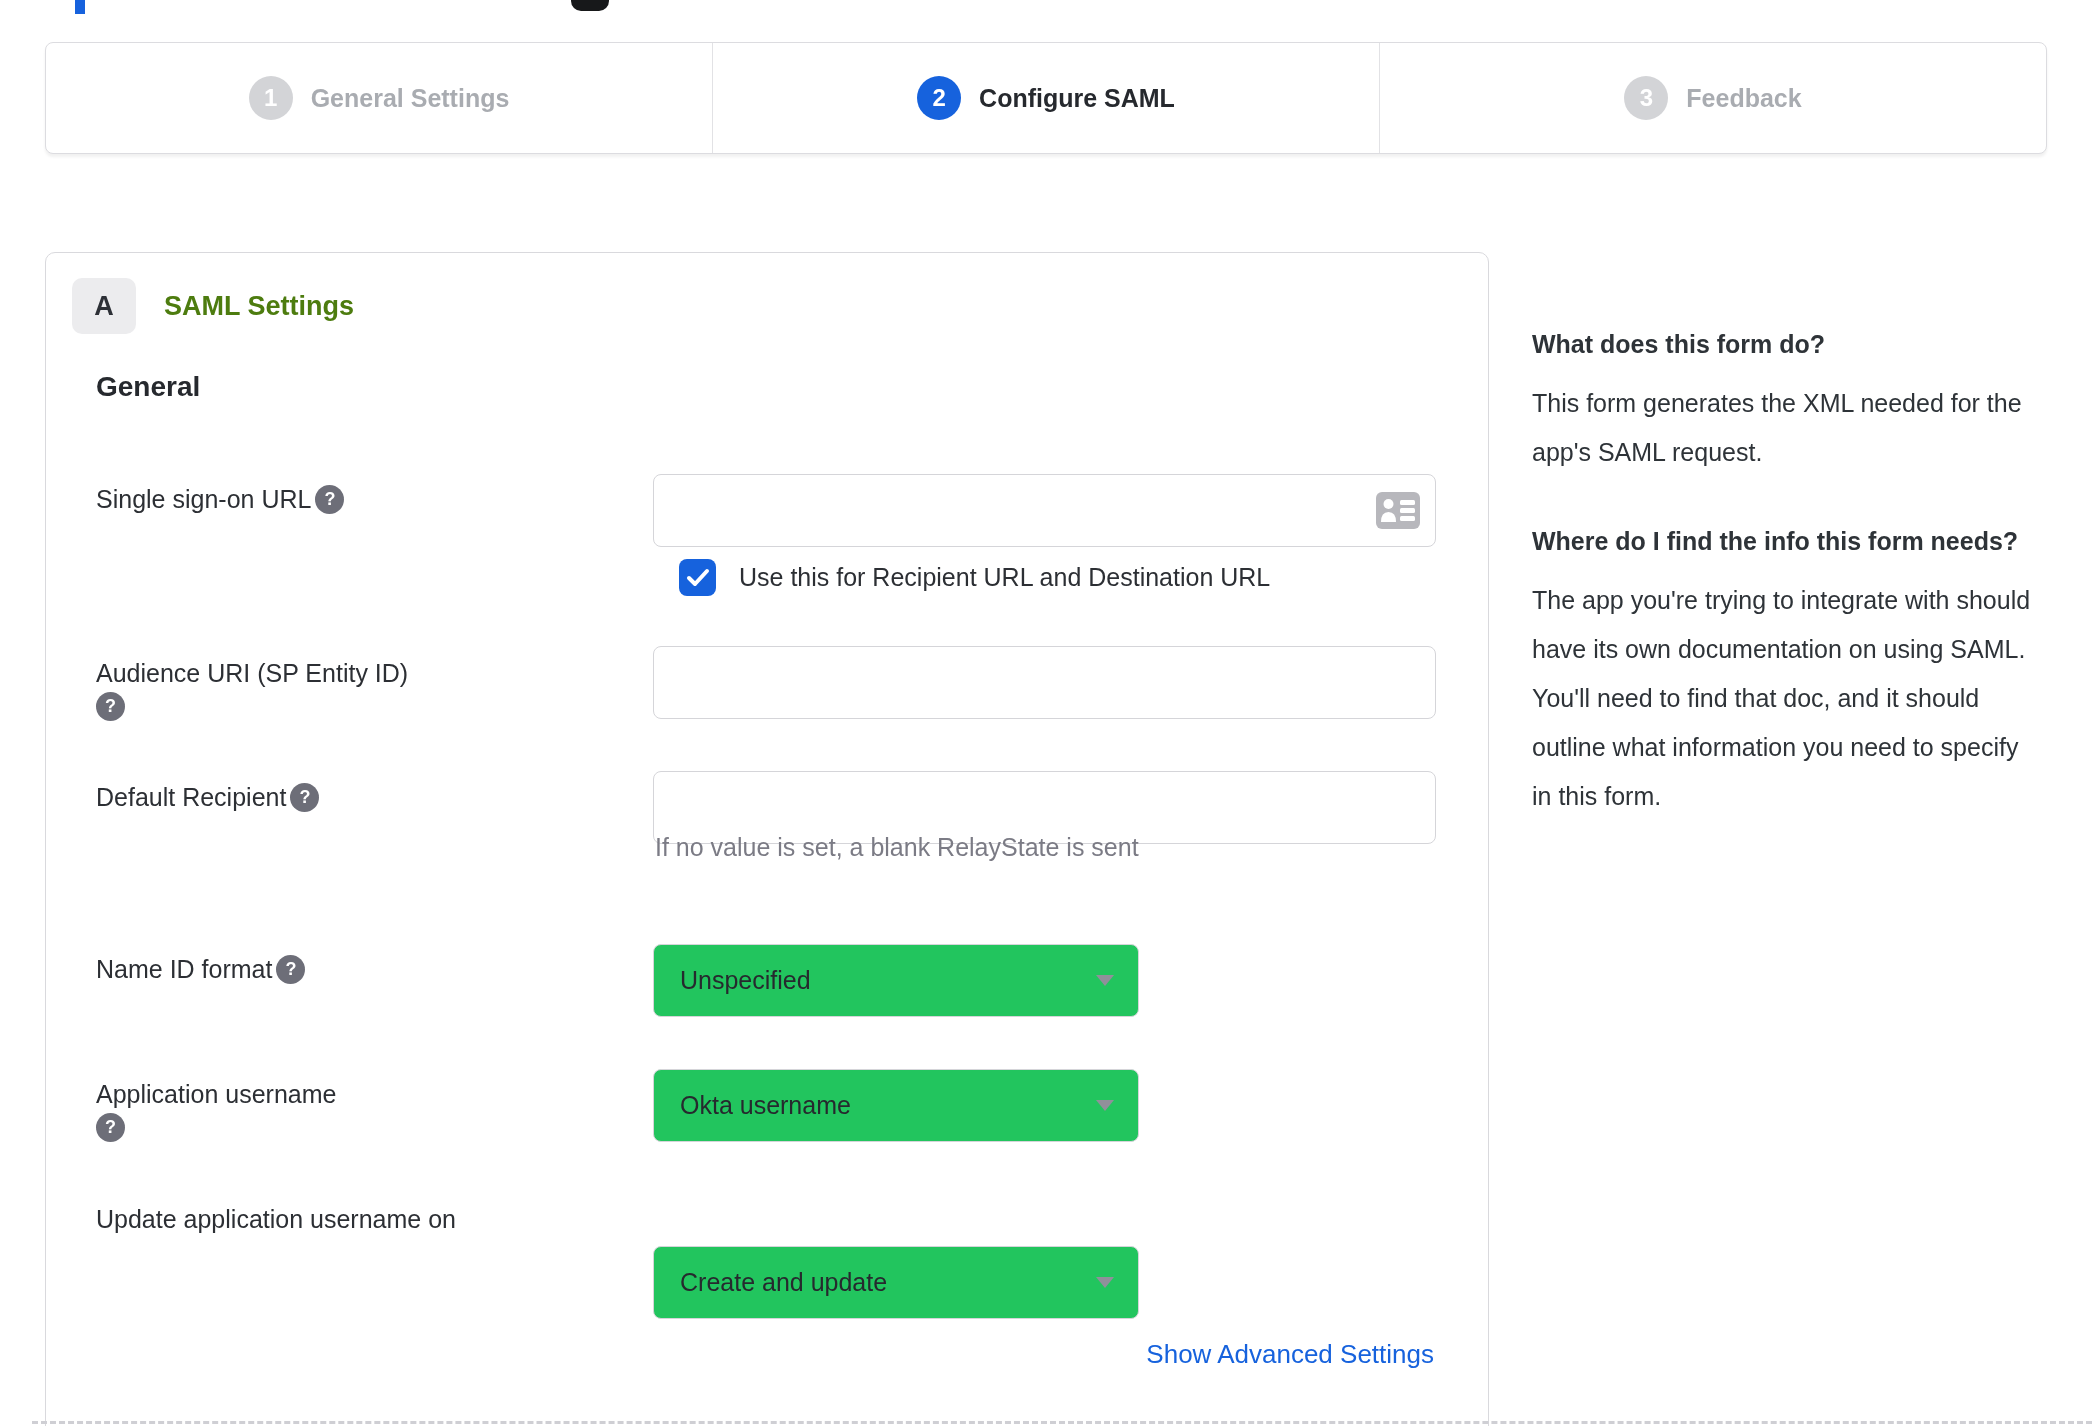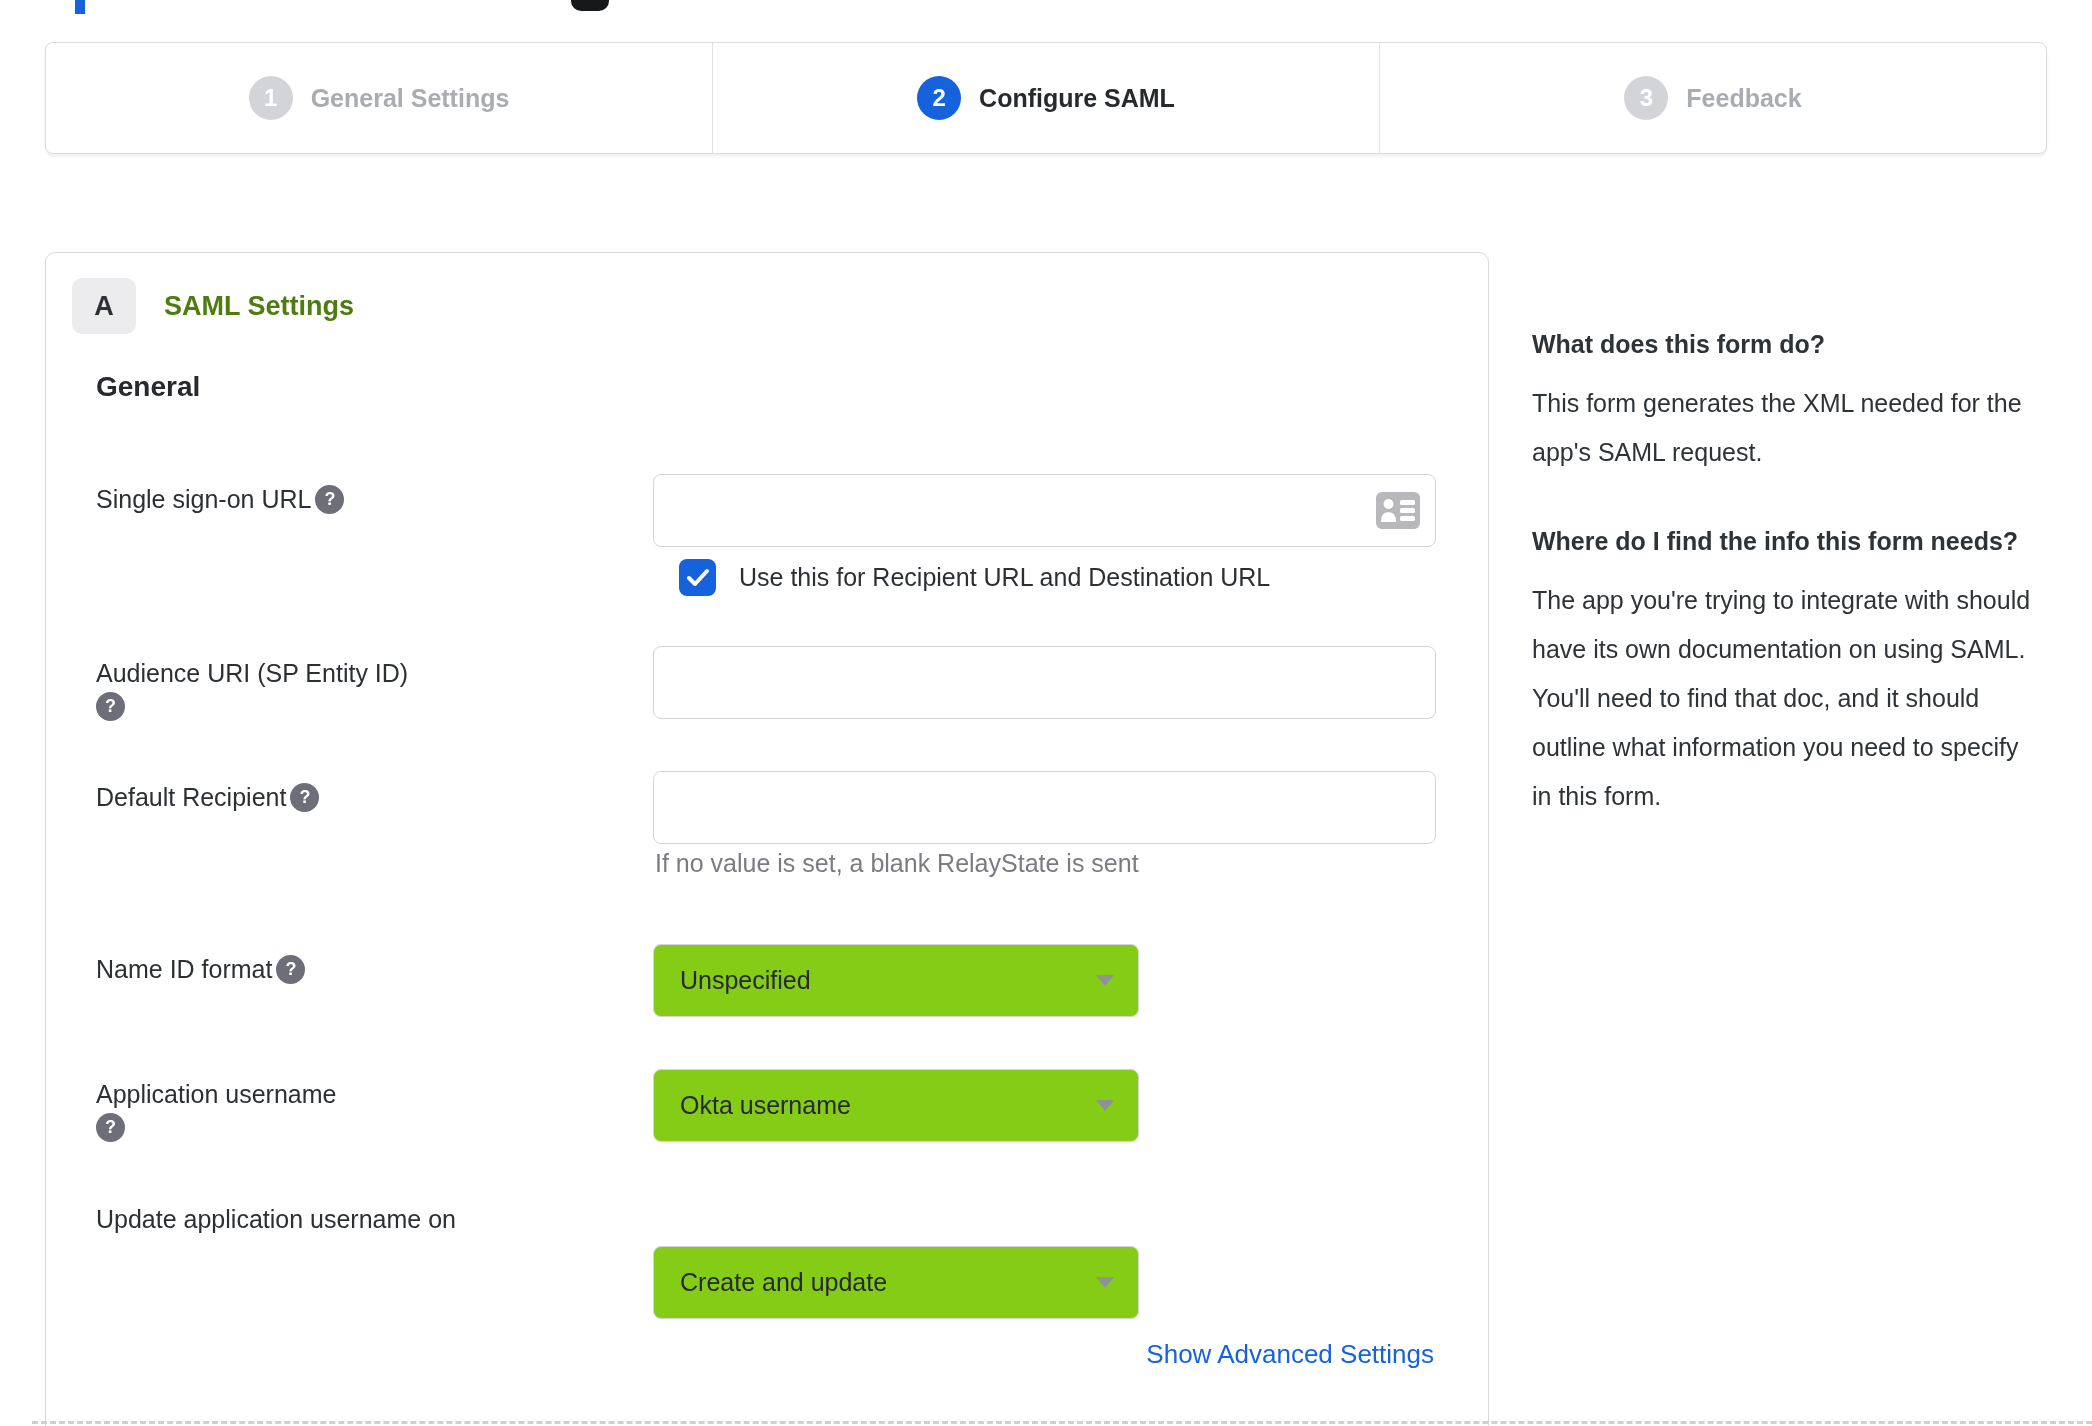--- a/index.html
+++ b/index.html
@@ -61,21 +61,21 @@
   .checkbox {
     width:37px; height:37px; border-radius:8px; background:var(--accent);
     display:flex; align-items:center; justify-content:center; flex:0 0 auto; cursor:pointer;
   }
   .checkbox-label { font-size:25px; color:#2c2f34; white-space:nowrap; }
 
   .hint { position:absolute; left:609px; font-size:25px; color:#7b7b85; white-space:nowrap; }
 
   .select {
     position:absolute; left:607px; width:486px; height:73px;
-    border:1px solid #d5d5d9; border-radius:8px; background:#84cc16; cursor:pointer;
+    border:1px solid #d5d5d9; border-radius:8px; background:#22c55e; cursor:pointer;
     display:flex; align-items:center; justify-content:space-between; padding:0 24px 0 26px;
     font-size:25px; color:#26292e;
   }
   .caret { width:0; height:0; border-left:9px solid transparent; border-right:9px solid transparent; border-top:11px solid #90909a; }
 
   .advanced-link { position:absolute; right:54px; top:1086px; font-size:26px; color:var(--accent); text-decoration:none; cursor:pointer; white-space:nowrap; }
 
   
   .sidebar { position:absolute; left:1532px; top:326px; width:508px; color:#2e3338; }
   .sb-heading { margin:0; font-size:25px; font-weight:bold; line-height:37px; }
@@ -146,21 +146,21 @@
       <input class="text-input" type="text" value="" style="">
     </div>
 
     <div class="field-label" style="top:530px;">
       <span>Default Recipient</span>
       <span class="help-icon">?</span>
     </div>
     <div class="input-wrap" style="top:518px;">
       <input class="text-input" type="text" value="" style="">
     </div>
-    <div class="hint" style="top:596px;">If no value is set, a blank RelayState is sent</div>
+    <div class="hint" style="top:580px;">If no value is set, a blank RelayState is sent</div>
 
     <div class="field-label" style="top:702px;">
       <span>Name ID format</span>
       <span class="help-icon">?</span>
     </div>
     <div class="select" style="top:691px;">
       <span>Unspecified</span>
       <span class="caret"></span>
     </div>
 

